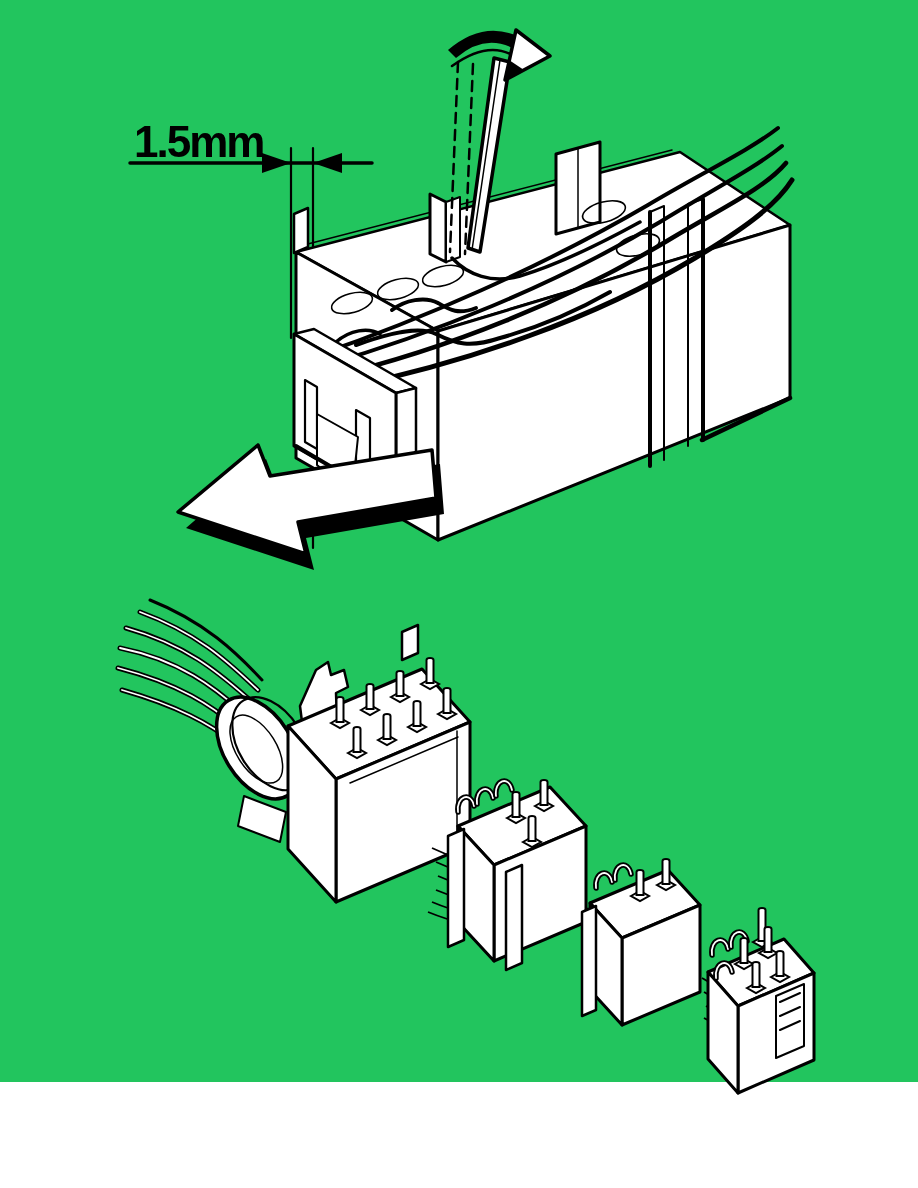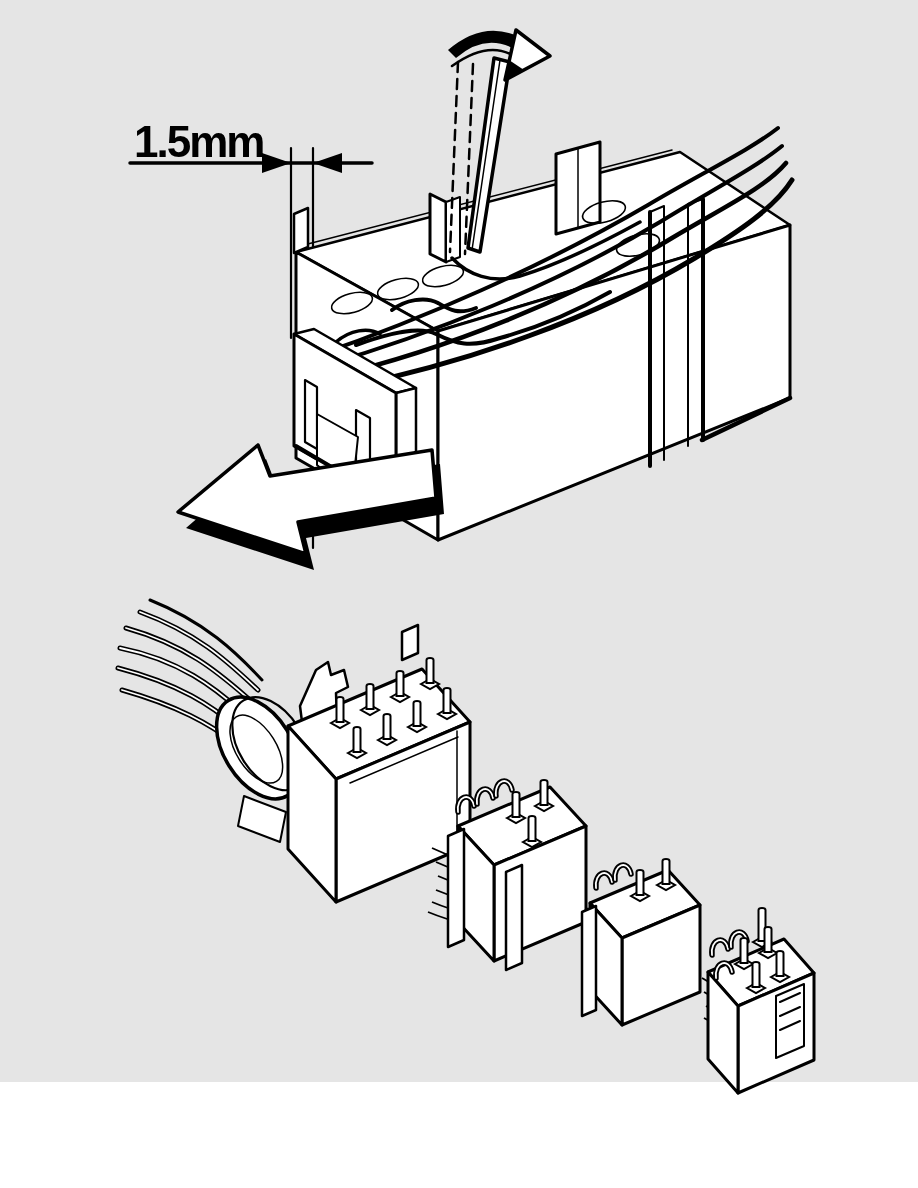--- a/index.html
+++ b/index.html
@@ -2,21 +2,21 @@
 <html><head>
 <meta charset="utf-8">
 <style>
   html,body{margin:0;padding:0;}
   body{
     width:918px;height:1188px;
     background:#ffffff;
     font-family:"Liberation Sans", sans-serif;
     overflow:hidden;
   }
-  .page{position:relative;width:918px;height:1082px;background:#e5e5e5;}
+  .page{position:relative;width:918px;height:1082px;background:#22c55e;}
   svg{position:absolute;left:0;top:0;}
   .ln{fill:none;stroke:#000;stroke-linejoin:round;stroke-linecap:round;}
   .fw{fill:#fff;stroke:#000;stroke-linejoin:round;}
   .fb{fill:#000;stroke:none;}
   .dim-label{
     font-family:"Liberation Sans", sans-serif;
     font-weight:700;
     font-size:44px;
     letter-spacing:-2px;
     fill:#000;

